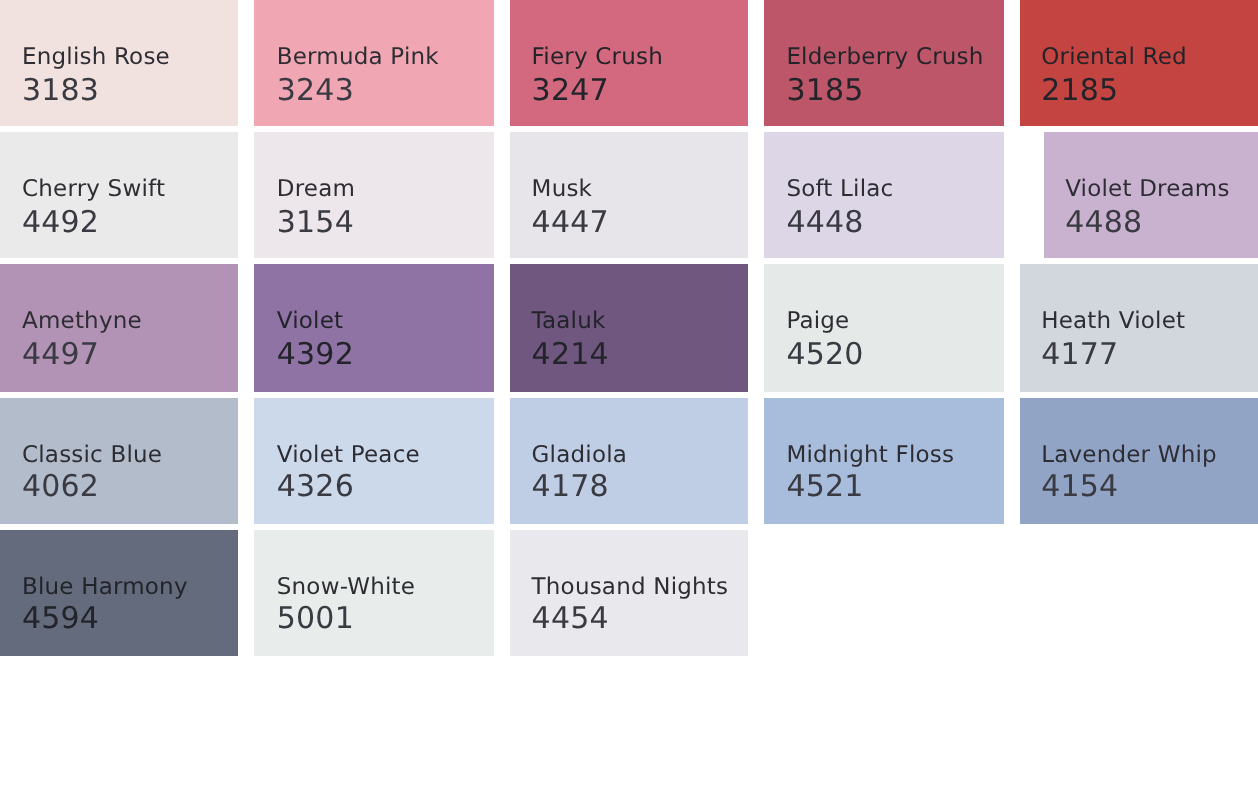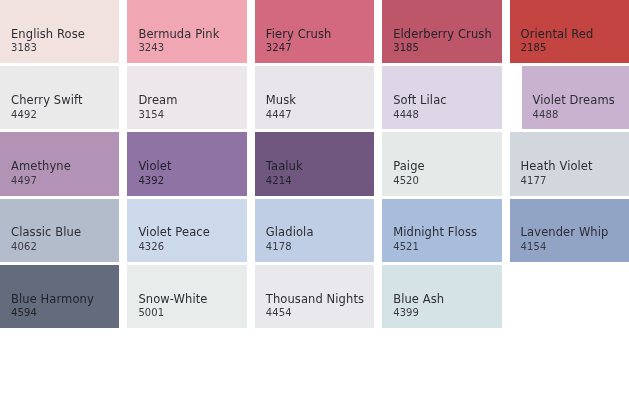--- a/index.html
+++ b/index.html
@@ -38,21 +38,21 @@
   }
   .swatch-name {
     display: block;
     font-size: 11.5px;
     color: #2d2d33;
     letter-spacing: 0.1px;
     white-space: nowrap;
   }
   .swatch-code {
     display: block;
-    font-size: 10px;
+    font-size: 15px;
     color: #3a3a42;
     letter-spacing: 0.1px;
     margin-top: 1px;
     white-space: nowrap;
   }
   .swatch.dark .swatch-name,
   .swatch.dark .swatch-code {
     color: #23232a;
   }
 </style>
@@ -191,19 +191,13 @@
         <span class="swatch-name">Snow-White</span>
         <span class="swatch-code">5001</span>
       </div>
     </div>
     <div class="swatch" style="background: rgb(233, 232, 236);">
       <div class="swatch-caption">
         <span class="swatch-name">Thousand Nights</span>
         <span class="swatch-code">4454</span>
       </div>
     </div>
-    <div class="swatch" style="background: rgb(213, 227, 231);">
-      <div class="swatch-caption">
-        <span class="swatch-name">Blue Ash</span>
-        <span class="swatch-code">4399</span>
-      </div>
-    </div>
   </div>
 
 </body></html>

